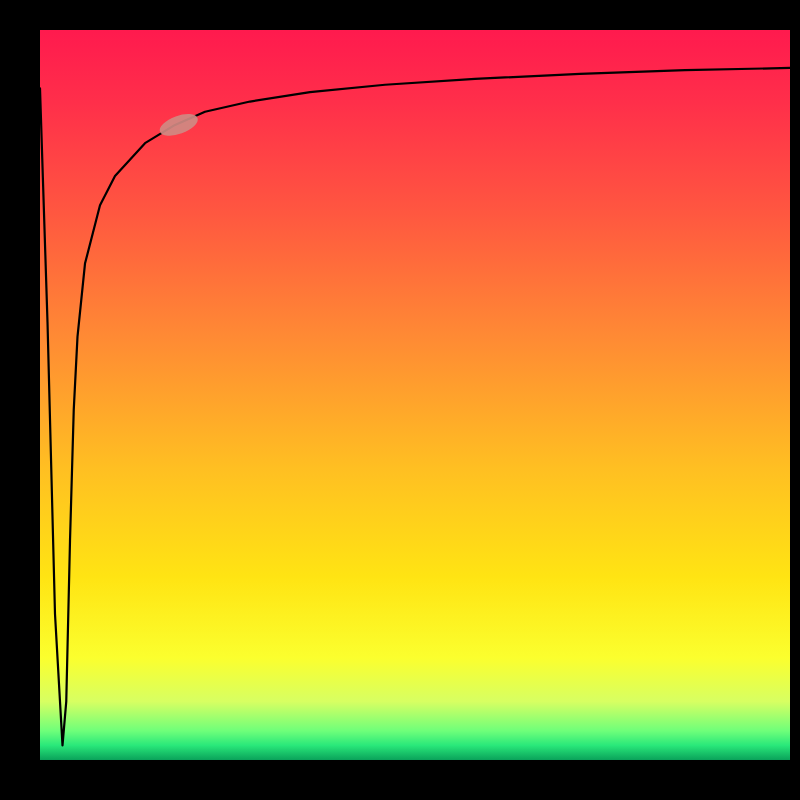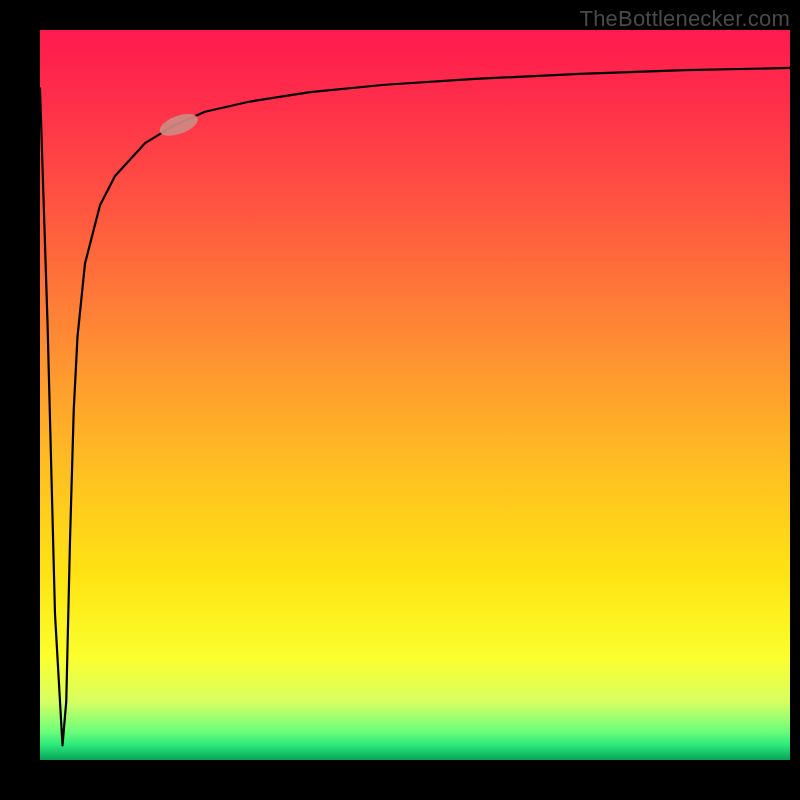--- a/index.html
+++ b/index.html
@@ -74,14 +74,13 @@
 
 <div class="frame">
 
   <div class="plot-area">
     <svg class="curve" viewBox="0 0 750 730" preserveAspectRatio="none">
       <path id="curvePath" class="curve-path" d="M0.00 58.40 L7.50 292.00 L15.00 584.00 L22.50 715.40 L26.25 671.60 L30.00 511.00 L33.75 379.60 L37.50 306.60 L45.00 233.60 L60.00 175.20 L75.00 146.00 L105.00 113.15 L135.00 94.90 L165.00 81.76 L210.00 71.54 L270.00 62.05 L345.00 54.75 L435.00 48.91 L540.00 43.80 L645.00 40.15 L750.00 37.96"></path>
       <ellipse id="markerDot" class="marker" cx="138.75" cy="94.90" rx="20" ry="9" transform="rotate(-20 138.75 94.90)"></ellipse>
     </svg>
   </div>
 
-  <div class="watermark">TheBottlenecker.com</div>
 </div>
 
 </body></html>

